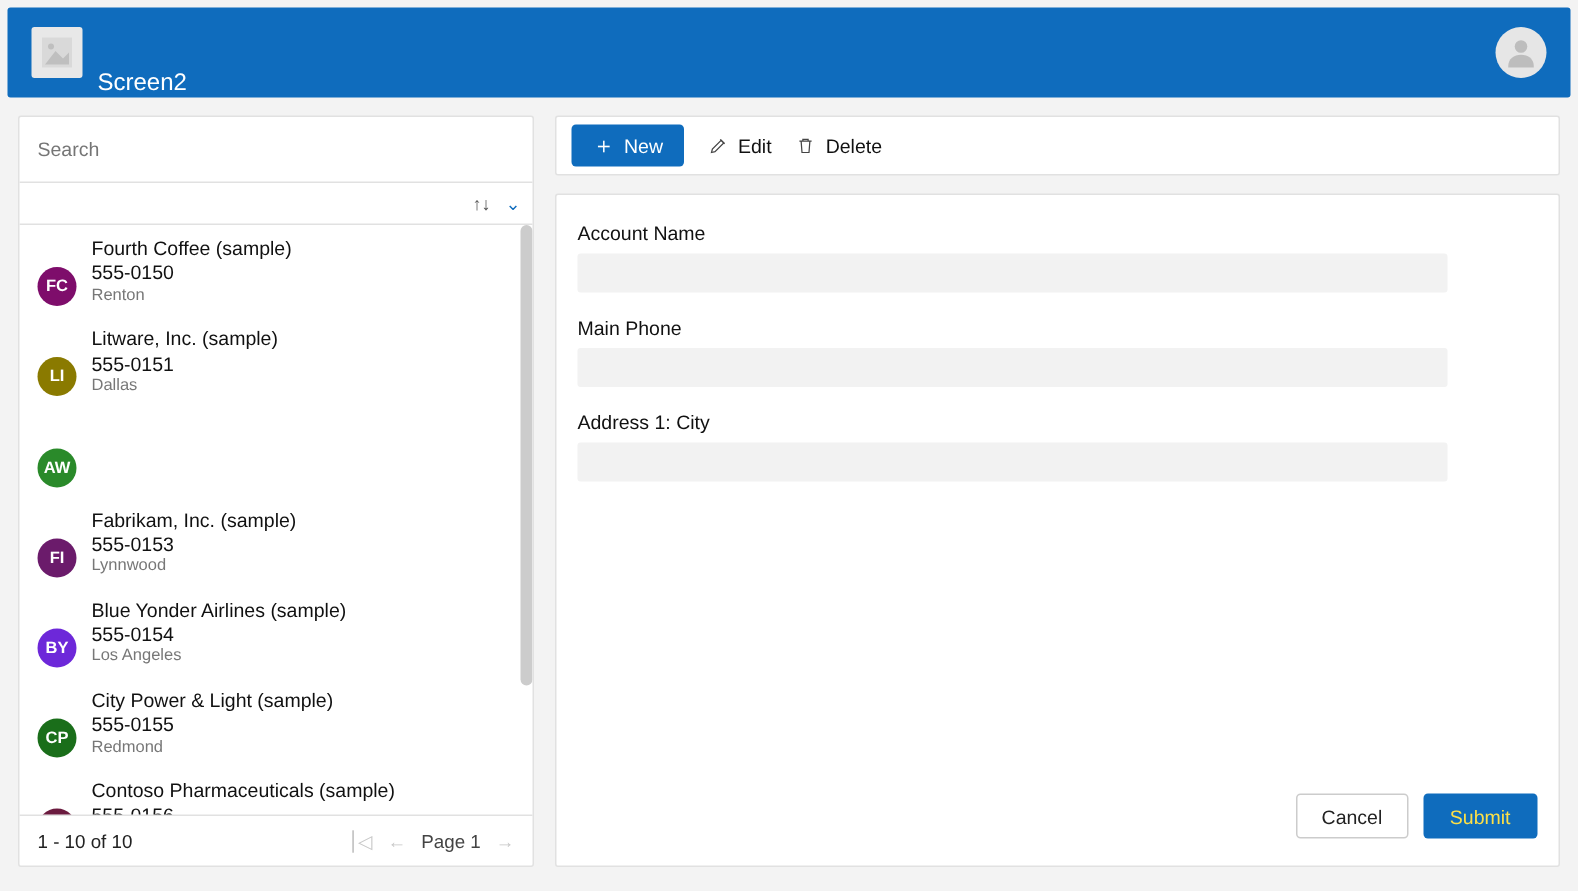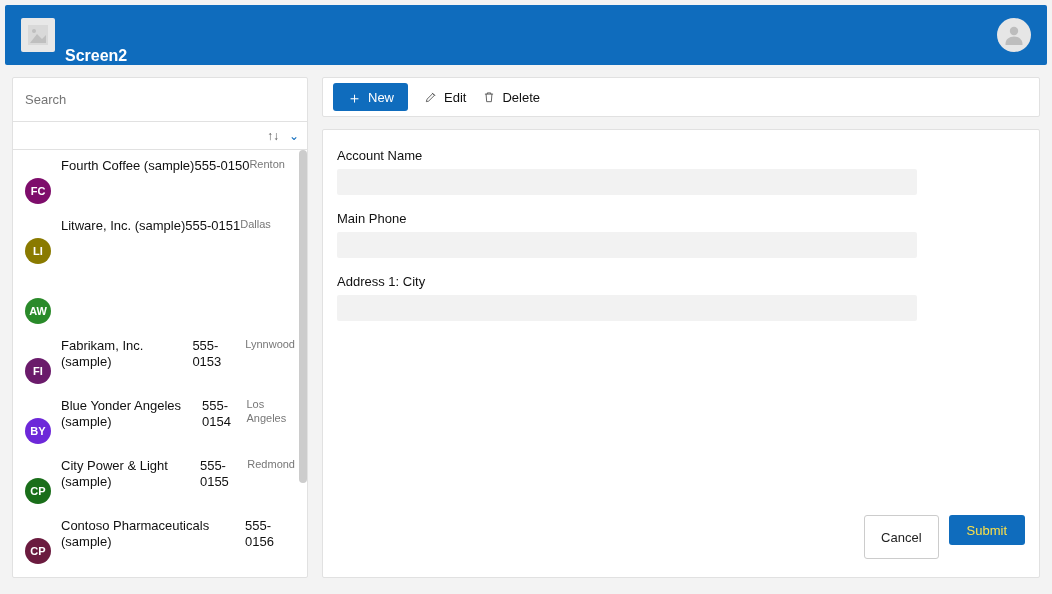--- a/index.html
+++ b/index.html
@@ -8,29 +8,29 @@
     background: #0f6cbd; height: 60px; display: flex; align-items: center;
     padding: 0 16px; color: #fff; justify-content: space-between;
     margin: 5px 5px 0 5px; border-radius: 2px;
   }
   .header-left { display: flex; align-items: center; gap: 10px; }
   .logo-box {
     width: 34px; height: 34px; background: #e8e8e8;
     display: flex; align-items: center; justify-content: center; border-radius: 2px;
   }
   .logo-box svg { width: 24px; height: 24px; }
-  .title { font-size: 16px; font-weight: 700; margin-top: 42px; }
+  .title { font-size: 16px; font-weight: 400; margin-top: 42px; }
   .avatar {
     width: 34px; height: 34px; border-radius: 50%; background: #e6e6e6;
     display: flex; align-items: center; justify-content: center;
   }
   .avatar svg { width: 24px; height: 24px; fill: #bdbdbd; }
   .main { display: flex; gap: 14px; padding: 12px 12px 12px 12px; height: 525px; }
   .left-panel {
-    width: 296px; background: #fff; border: 1px solid #e1e1e1;
+    width: 344px; background: #fff; border: 1px solid #e1e1e1;
     display: flex; flex-direction: column; border-radius: 2px;
   }
   .search-row { border-bottom: 1px solid #e1e1e1; }
   .search-input {
     width: 100%; border: none; padding: 14px 12px; font-size: 13px;
     color: #666; outline: none; background: transparent;
   }
   .sort-row {
     height: 28px; border-bottom: 1px solid #e1e1e1;
     display: flex; align-items: center; justify-content: flex-end; padding: 0 8px; gap: 10px;
@@ -47,21 +47,21 @@
   }
   .list-item {
     display: flex; gap: 10px; padding: 8px 12px 6px 12px;
     border-bottom: 0px solid #f0f0f0; cursor: pointer;
   }
   .badge {
     width: 26px; height: 26px; border-radius: 50%; color: #fff;
     font-size: 11px; font-weight: 700; display: flex; align-items: center;
     justify-content: center; flex-shrink: 0; margin-top: 20px;
   }
-  .item-texts { display: flex; flex-direction: row; line-height: 1.25; }
+  .item-texts { display: flex; flex-direction: column; line-height: 1.25; }
   .item-name { font-size: 13px; color: #111; }
   .item-phone { font-size: 13px; color: #111; }
   .item-city { font-size: 11px; color: #777; }
   .pager {
     height: 34px; border-top: 1px solid #e1e1e1;
     display: flex; align-items: center; justify-content: space-between; padding: 0 12px;
     font-size: 12.5px; color: #222;
   }
   .pager-nav { display: flex; align-items: center; gap: 10px; color: #c7c7c7; }
   .pager-nav span { cursor: pointer; }
@@ -91,21 +91,21 @@
   .field { margin-bottom: 16px; }
   .field-label { font-size: 13px; color: #111; margin-bottom: 6px; display: block; }
   .field-input {
     width: 580px; max-width: 100%; height: 26px; background: #f2f2f2;
     border: none; padding: 0 8px; border-radius: 2px;
   }
   .form-footer {
     margin-top: auto; display: flex; justify-content: flex-end; gap: 10px;
   }
   .btn-cancel {
-    background: #fff; border: 1px solid #ccc; color: #222; height: 44px;
+    background: #fff; border: 1px solid #ccc; color: #222; height: 30px;
     padding: 0 16px; border-radius: 3px; font-size: 13px; cursor: pointer;
   }
   .btn-submit {
     background: #0f6cbd; border: none; color: #fde047; height: 30px;
     padding: 0 18px; border-radius: 3px; font-size: 13px; cursor: pointer;
   }
 </style>
 </head>
 <body>
 
@@ -162,21 +162,21 @@
             <div class="badge" style="background:#6b1b6b">FI</div>
             <div class="item-texts">
               <div class="item-name">Fabrikam, Inc. (sample)</div>
               <div class="item-phone">555-0153</div>
               <div class="item-city">Lynnwood</div>
             </div>
           </div>
           <div class="list-item">
             <div class="badge" style="background:#6d28d9">BY</div>
             <div class="item-texts">
-              <div class="item-name">Blue Yonder Angeles (sample)</div>
+              <div class="item-name">Blue Yonder Airlines (sample)</div>
               <div class="item-phone">555-0154</div>
               <div class="item-city">Los Angeles</div>
             </div>
           </div>
           <div class="list-item">
             <div class="badge" style="background:#1a6e1a">CP</div>
             <div class="item-texts">
               <div class="item-name">City Power &amp; Light (sample)</div>
               <div class="item-phone">555-0155</div>
               <div class="item-city">Redmond</div>
@@ -184,20 +184,29 @@
           </div>
           <div class="list-item">
             <div class="badge" style="background:#6b1b3f">CP</div>
             <div class="item-texts">
               <div class="item-name">Contoso Pharmaceuticals (sample)</div>
               <div class="item-phone">555-0156</div>
             </div>
           </div>
         </div>
       <div class="list-scrollbar"></div>
+    </div>
+    <div class="pager">
+      <span>1 - 10 of 10</span>
+      <div class="pager-nav">
+        <span>⎮◁</span>
+        <span>←</span>
+        <span class="pager-label">Page 1</span>
+        <span>→</span>
+      </div>
     </div>
   </div>
 
   <div class="right-panel">
     <div class="toolbar">
       <button class="btn-new">
         <span class="plus">＋</span>
         <span>New</span>
       </button>
       <button class="toolbar-link">

